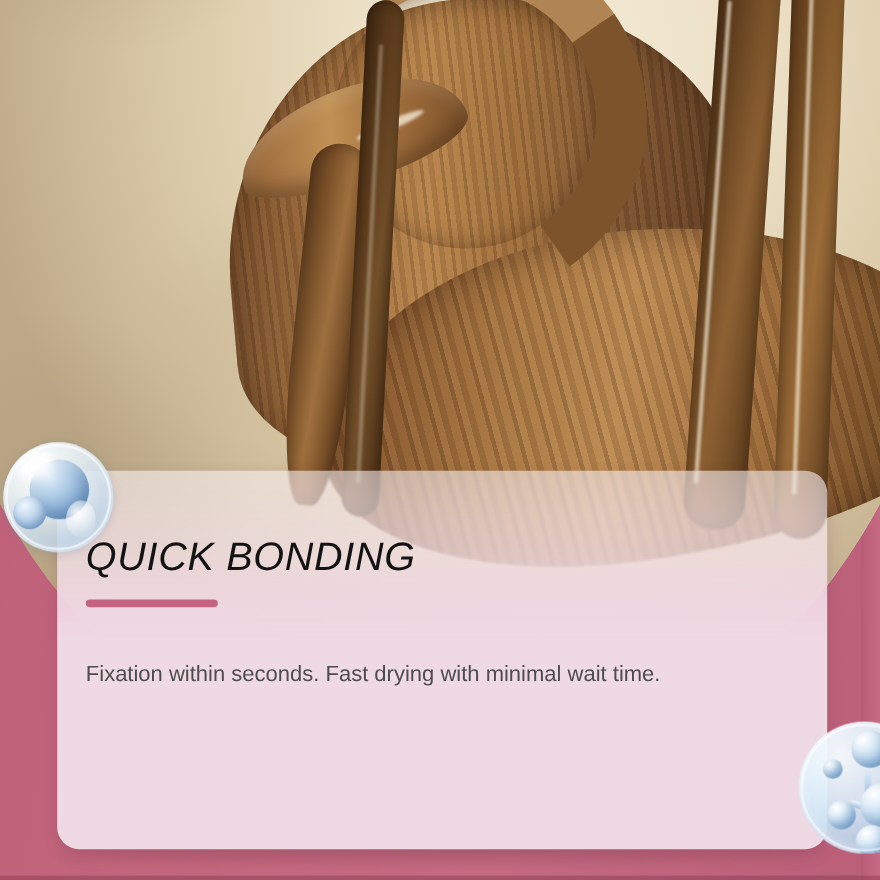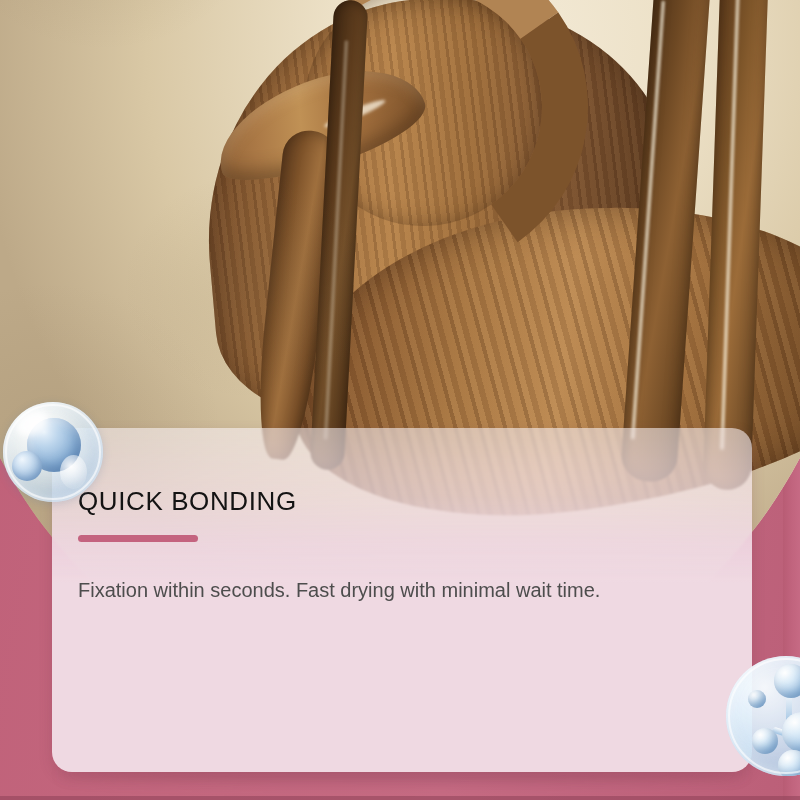--- a/index.html
+++ b/index.html
@@ -225,36 +225,37 @@
     background:
       linear-gradient(180deg,
         rgba(249,241,245,.58) 0%,
         rgba(247,230,238,.72) 20%,
         rgba(240,217,228,.93) 34%,
         #efd9e2 45%,
         #efd9e2 100%);
     backdrop-filter:blur(1px);
   }
   .card-title {
-    font-size:26px;
+    font-size:36px;
     font-weight:400;
     letter-spacing:.6px;
     color:#131313;
     line-height:1;
     white-space:nowrap;
+    font-style:italic;
   }
   .card-rule {
     margin-top:21px;
     width:120px;
     height:7px;
     border-radius:5px;
     background:#c4637f;
   }
   .card-body {
-    margin-top:30px;
+    margin-top:43px;
     font-size:20px;
     line-height:1.82;
     color:#4d4d4d;
     font-weight:400;
   }
 
   
   .bubble {
     position:absolute;
     border-radius:50%;

